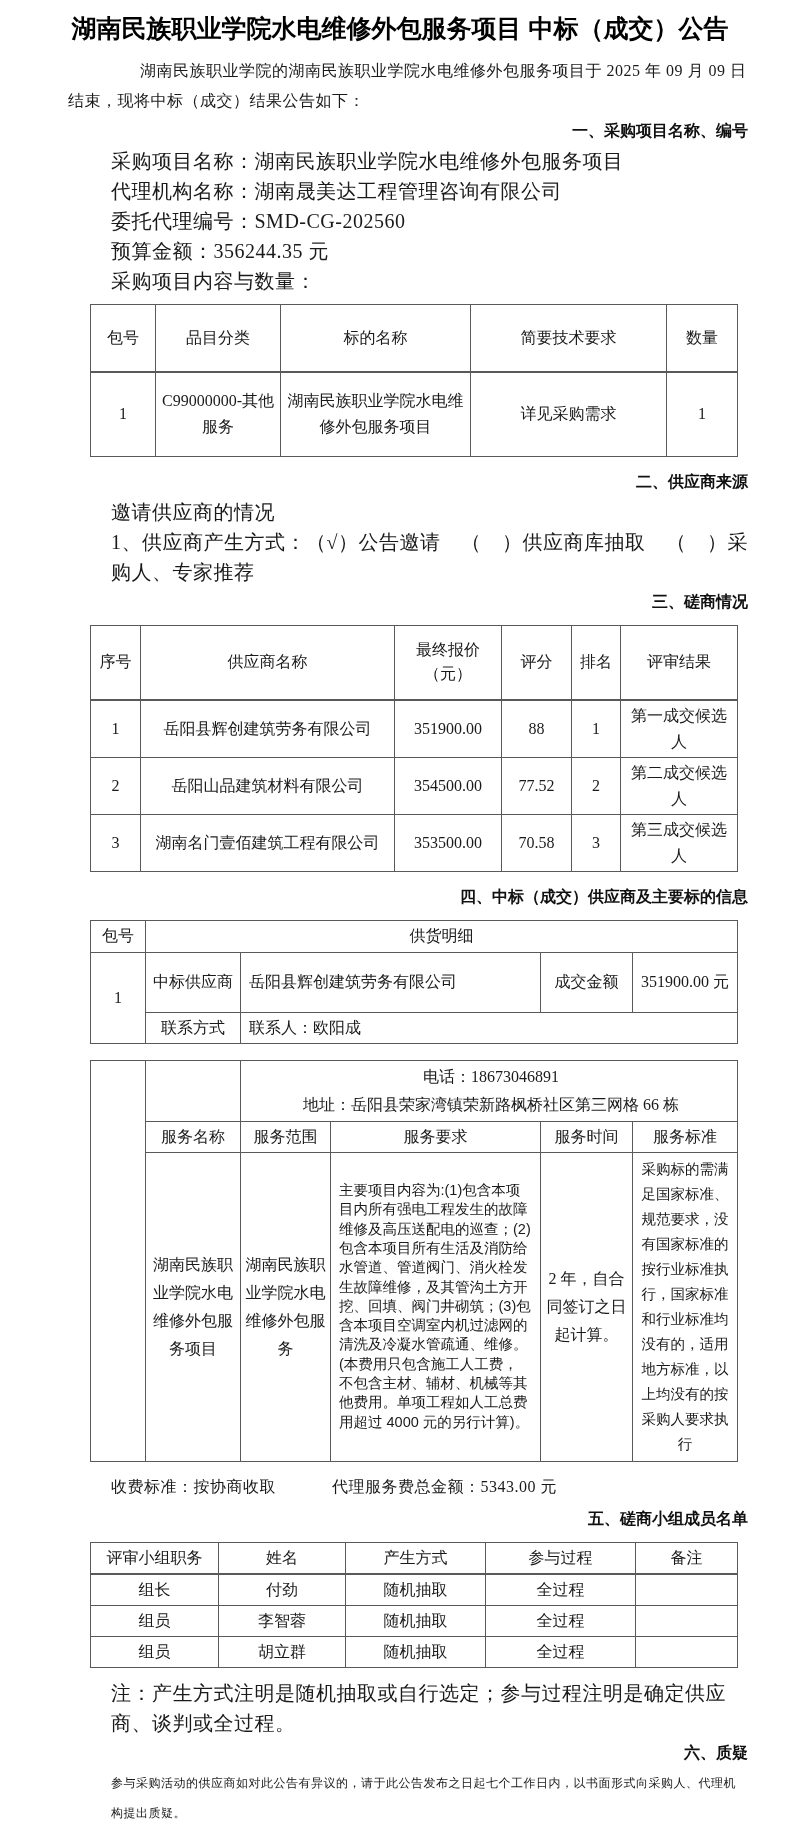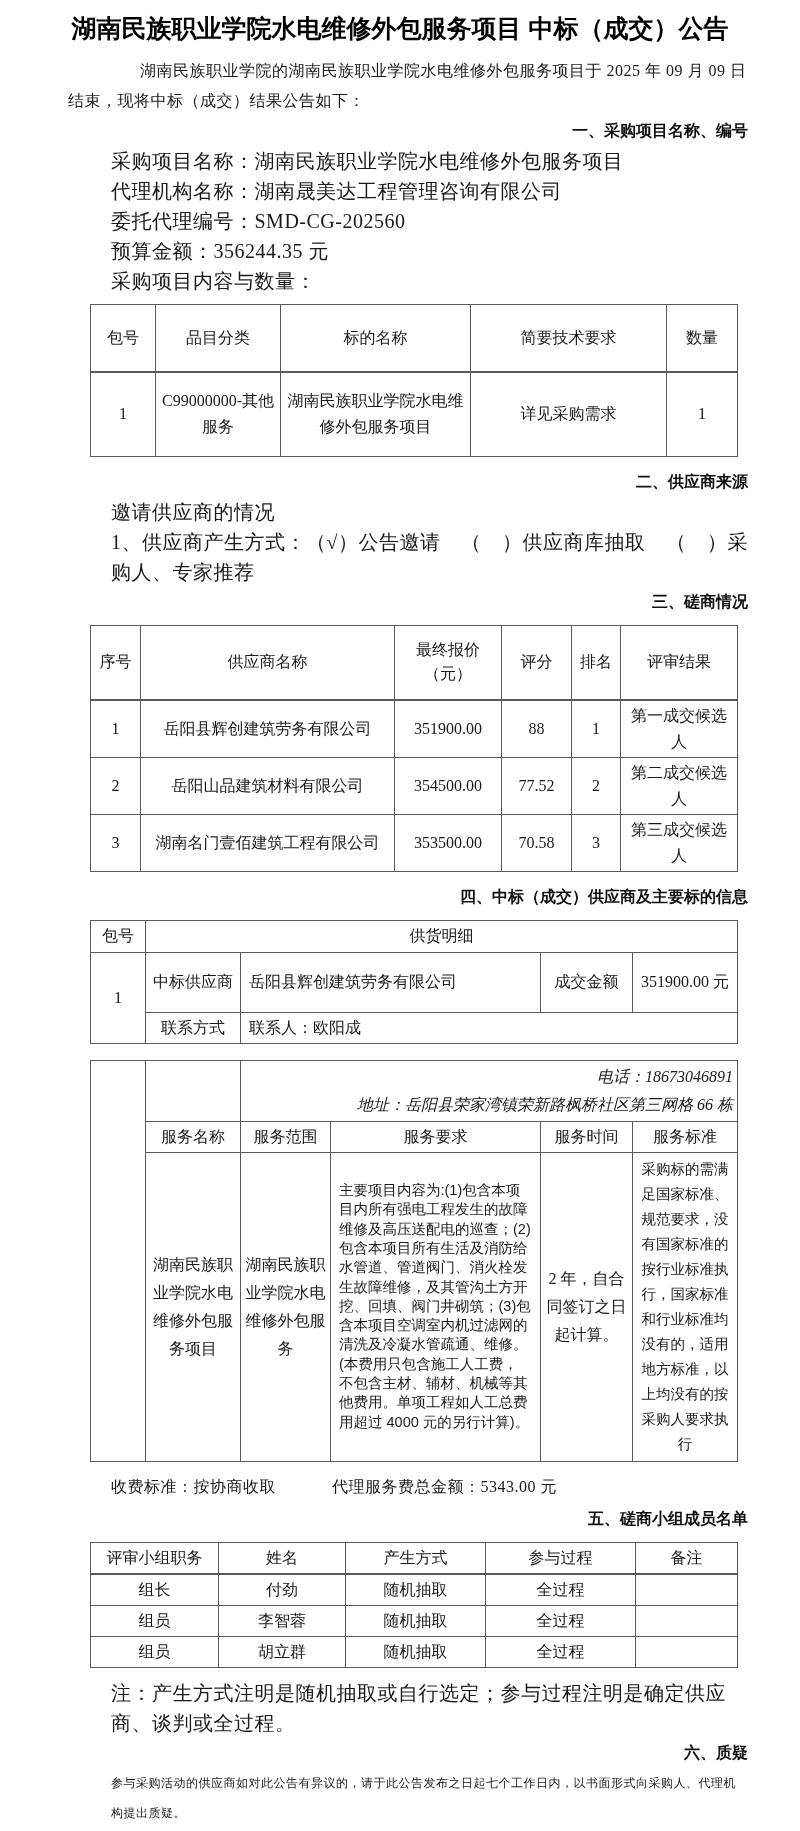--- a/index.html
+++ b/index.html
@@ -50,21 +50,21 @@
   table.t3 tr.ra { height:32px; }
   table.t3 tr.rb { height:60px; }
   table.t3 tr.rc { height:30px; }
   table.t4 tr.ra { height:59px; }
   table.t4 tr.rb { height:30px; }
   table.t4 tr.rc { height:252px; }
   table.t5 tr.h { height:32px; }
   table.t5 tr.r { height:30px; }
 
   td.left { text-align:left; padding-left:8px; }
-  td.contactcell { text-align:right; padding-left:8px; line-height:28px;font-style:italic; }
+  td.contactcell { text-align:center; padding-left:8px; line-height:28px; }
   td.req {
     font-family:"Liberation Sans","DejaVu Sans",sans-serif;
     font-size:14.5px; line-height:19.3px; text-align:left;
     padding:4px 8px; letter-spacing:0;
   }
   td.std {
     font-family:"Liberation Sans","DejaVu Sans",sans-serif;
     font-size:14.5px; line-height:25px; text-align:center; padding:4px 6px;
   }
   td.stime { line-height:28px; }

